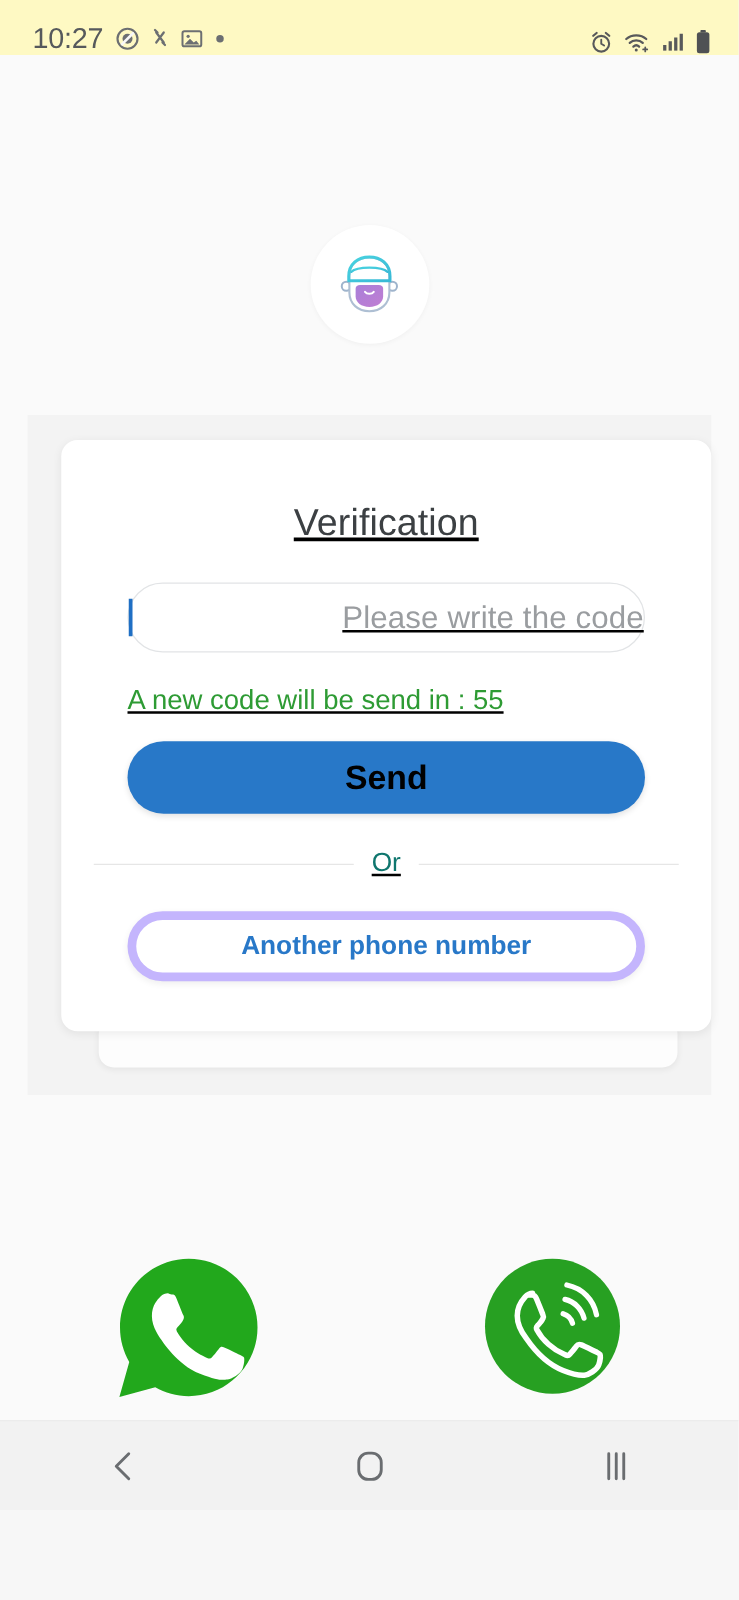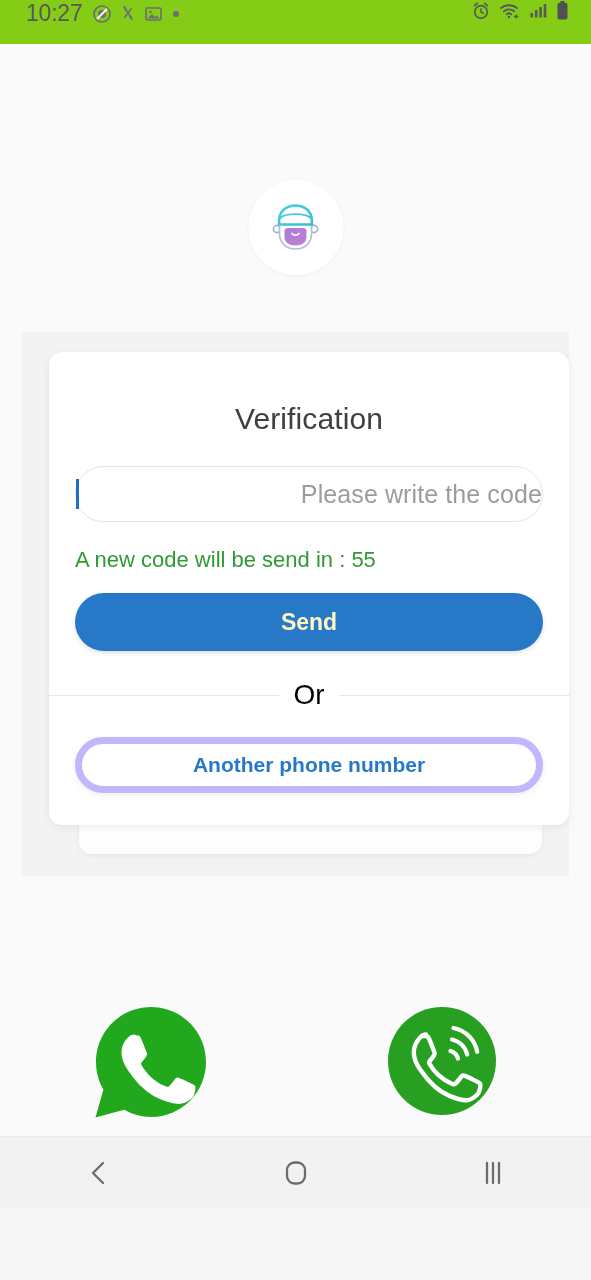--- a/index.html
+++ b/index.html
@@ -13,23 +13,23 @@
   body {
     font-family: "Liberation Sans", sans-serif;
     background: #f7f7f7;
     position: relative;
   }
 
   
   .status-bar {
     height: 44px;
     width: 100%;
-    background: #84cc16;
-    display: flex;
-    align-items: flex-start;
+    background: #fef9c3;
+    display: flex;
+    align-items: flex-end;
     justify-content: space-between;
     padding: 0 22px 0 26px;
   }
   .status-left {
     display: flex;
     align-items: center;
     gap: 9px;
   }
   .status-time {
     font-size: 23px;
@@ -92,21 +92,22 @@
 
   .card {
     position: absolute;
     left: 27px;
     top: 20px;
     width: 520px;
     height: 473px;
     background: #ffffff;
     border-radius: 13px;
     box-shadow: 0 2px 8px rgba(0,0,0,0.07);
-    padding: 0 26px;
+    padding: 0 53px;
+    text-decoration: underline;
   }
 
   .card-title {
     text-align: center;
     font-size: 30px;
     color: #3c4043;
     padding-top: 50px;
     letter-spacing: 0.1px;
     font-weight: 400;
   }
@@ -140,44 +141,44 @@
     color: #2e9b34;
   }
 
   .send-btn {
     margin-top: 20px;
     width: 100%;
     height: 58px;
     background: #2878c8;
     border: none;
     border-radius: 29px;
-    color: #fef9c3;
-    font-size: 23px;
+    color: #000000;
+    font-size: 27px;
     font-weight: bold;
     font-family: "Liberation Sans", sans-serif;
     cursor: pointer;
     box-shadow: 0 2px 5px rgba(0,0,0,0.12);
   }
 
   .or-row {
     margin-top: 28px;
     display: flex;
     align-items: center;
     gap: 14px;
     margin-left: -27px;
     margin-right: -27px;
   }
   .or-line {
     flex: 1;
     height: 1px;
     background: #e6e6e6;
   }
   .or-text {
-    font-size: 28px;
-    color: #000000;
+    font-size: 21px;
+    color: #0f766e;
   }
 
   .another-btn {
     margin-top: 26px;
     width: 100%;
     height: 56px;
     background: #ffffff;
     border: 7px solid #c4b5fd;
     border-radius: 28px;
     color: #2878c8;

